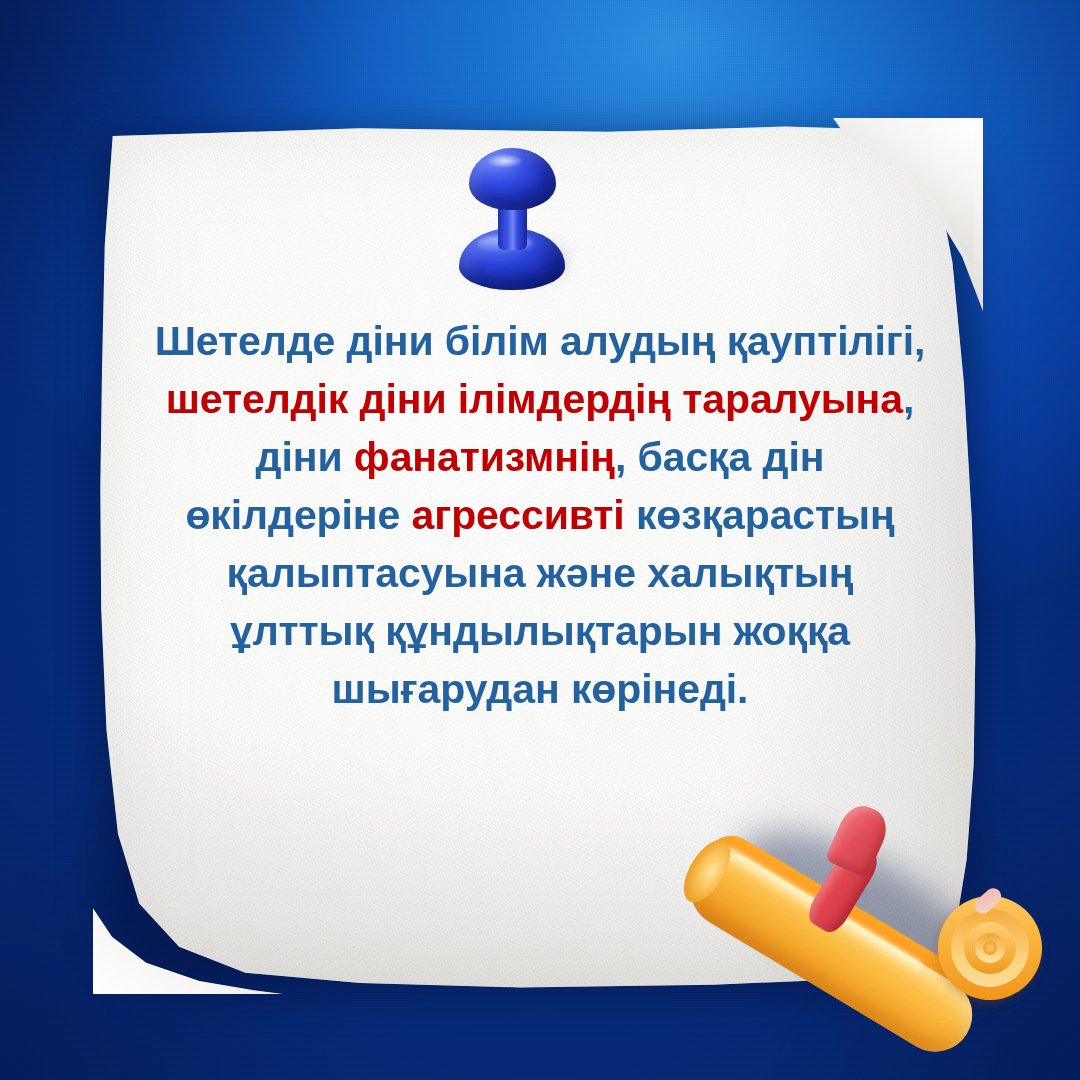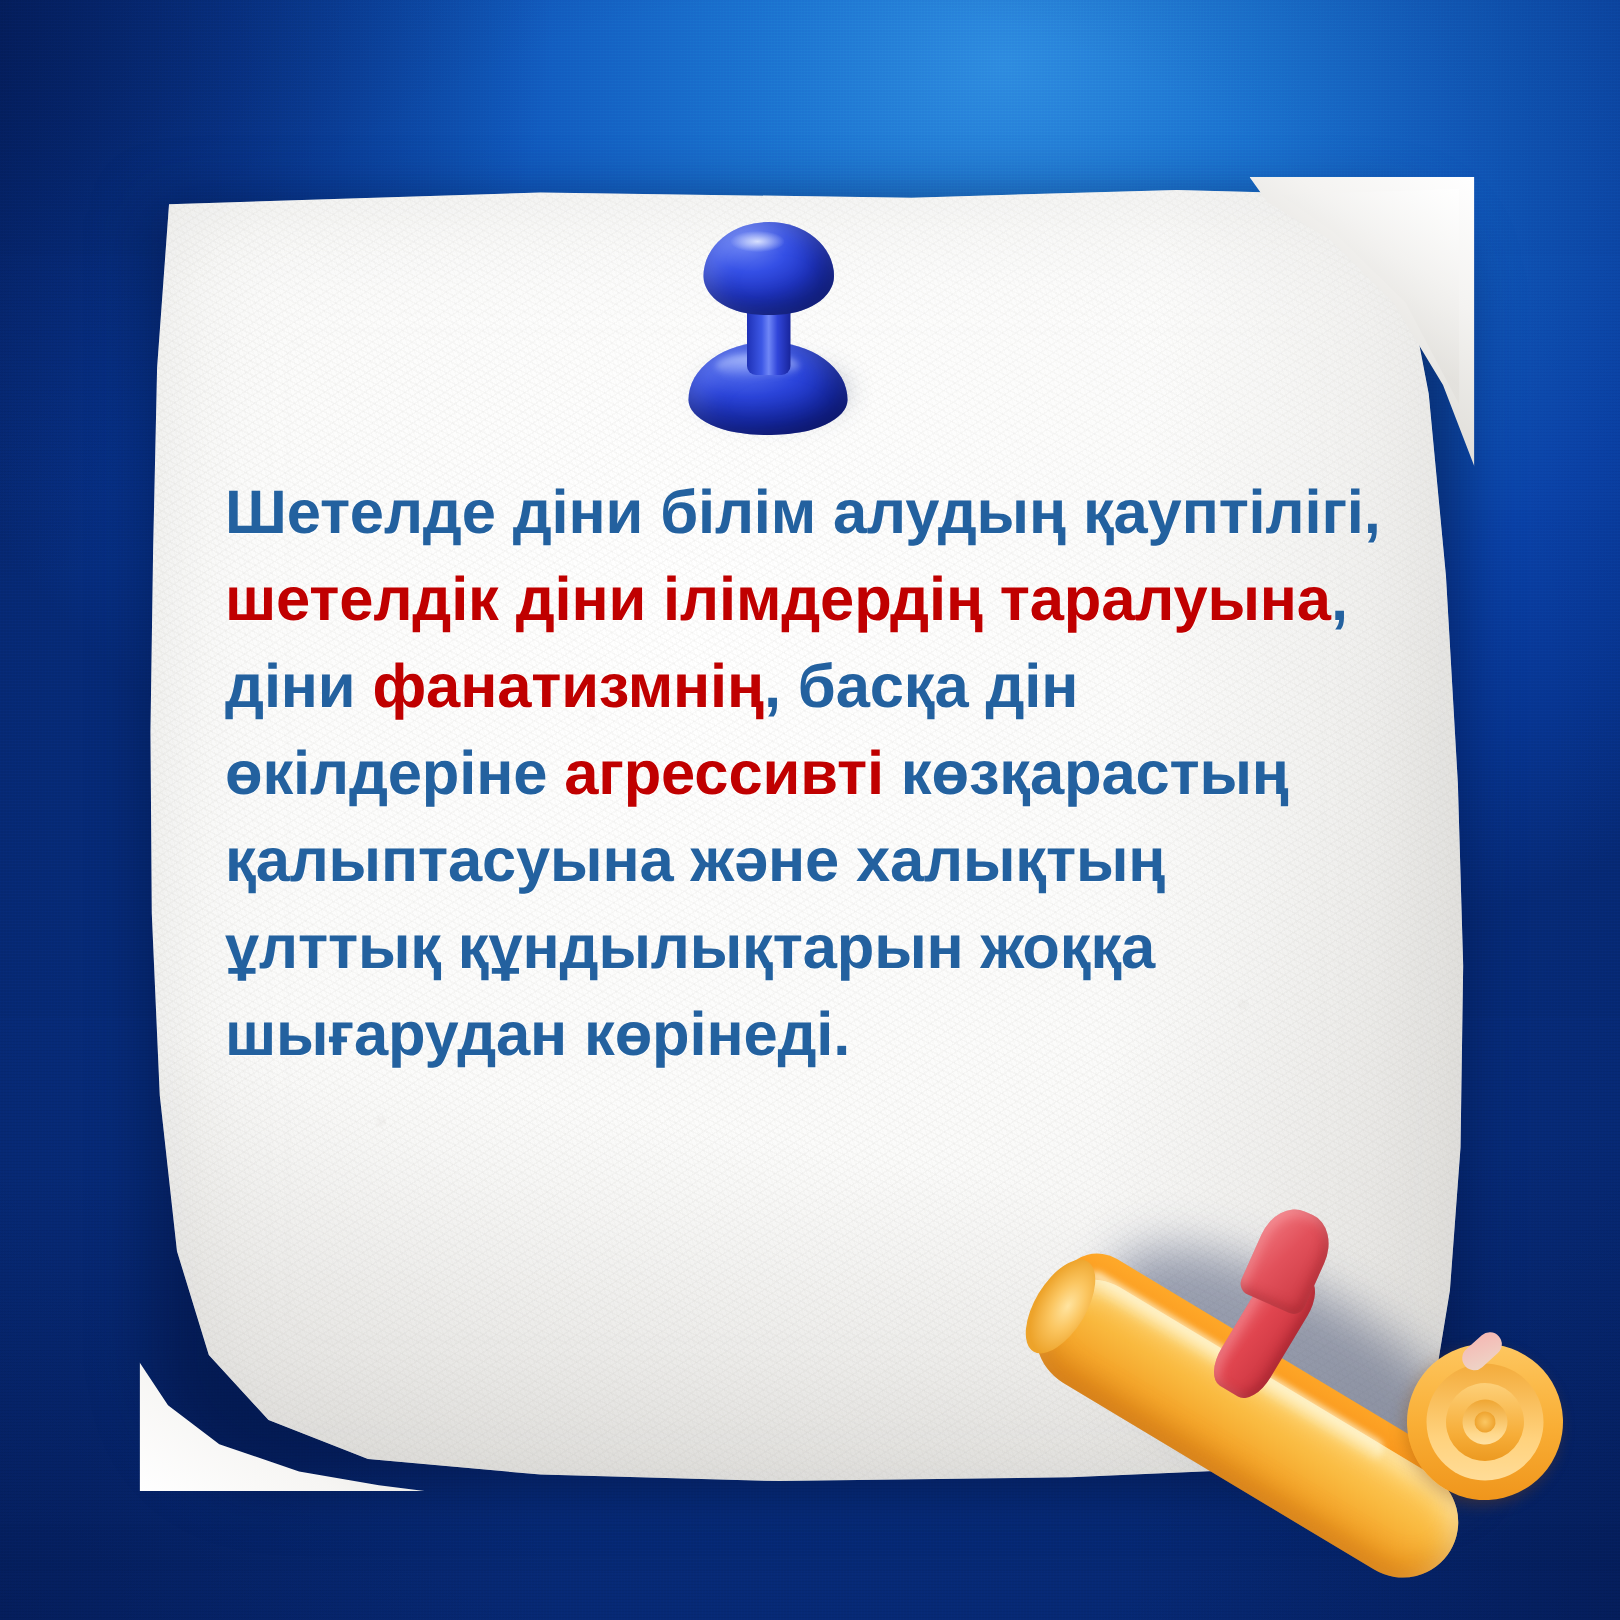--- a/index.html
+++ b/index.html
@@ -144,21 +144,21 @@
   }
   .pin-head-gloss{
     position:absolute;left:34px;top:14px;width:36px;height:14px;
     background:radial-gradient(ellipse at 50% 50%, rgba(225,232,255,.92), rgba(225,232,255,0) 72%);
     border-radius:50%;
   }
 
   
   .quote{
     position:absolute;left:150px;top:312px;width:780px;
-    text-align:left;
+    text-align:center;
     font-size:41px;line-height:58px;font-weight:700;
     color:#23619f;
     letter-spacing:-.1px;
     text-shadow:0 1px 0 rgba(255,255,255,.85);
   }
   .quote .hl{ color:#c00000; }
 
   
   .scroll{
     position:absolute;left:690px;top:800px;width:370px;height:270px;

